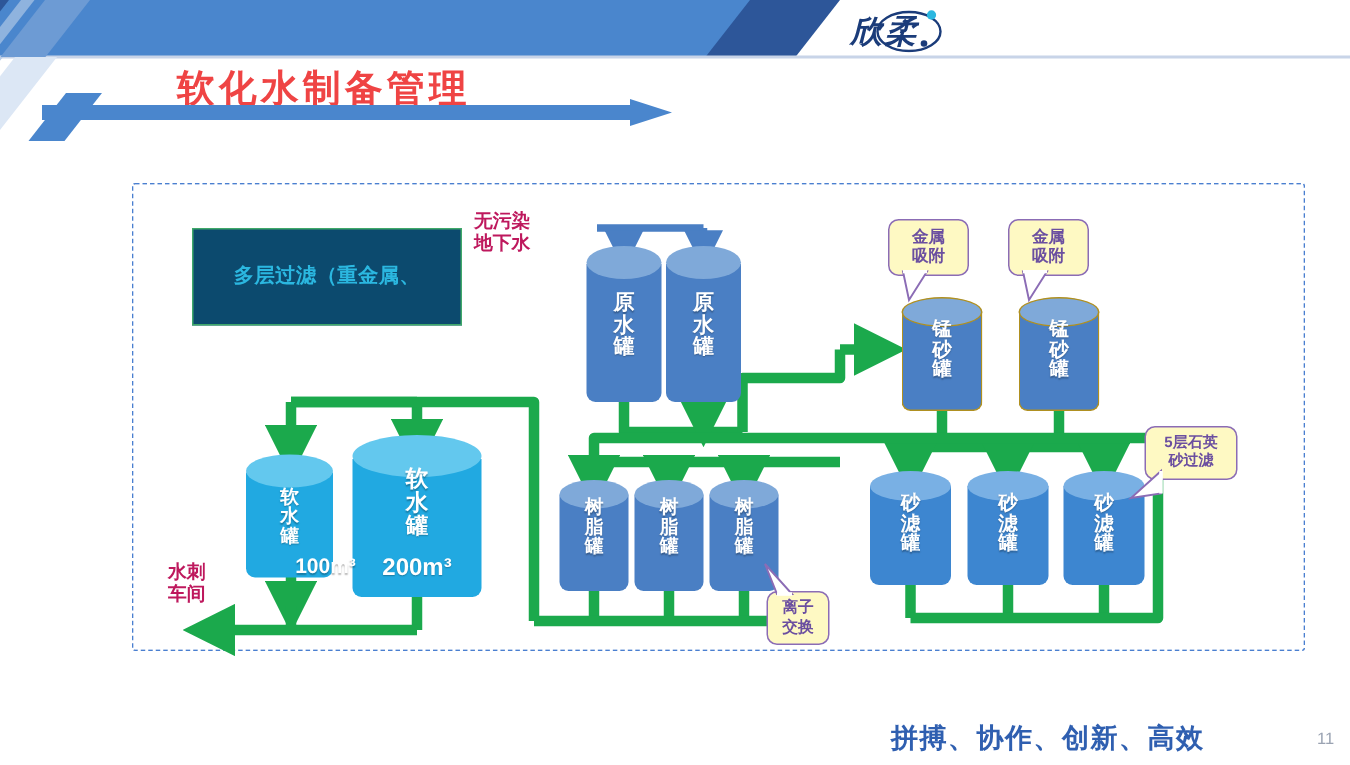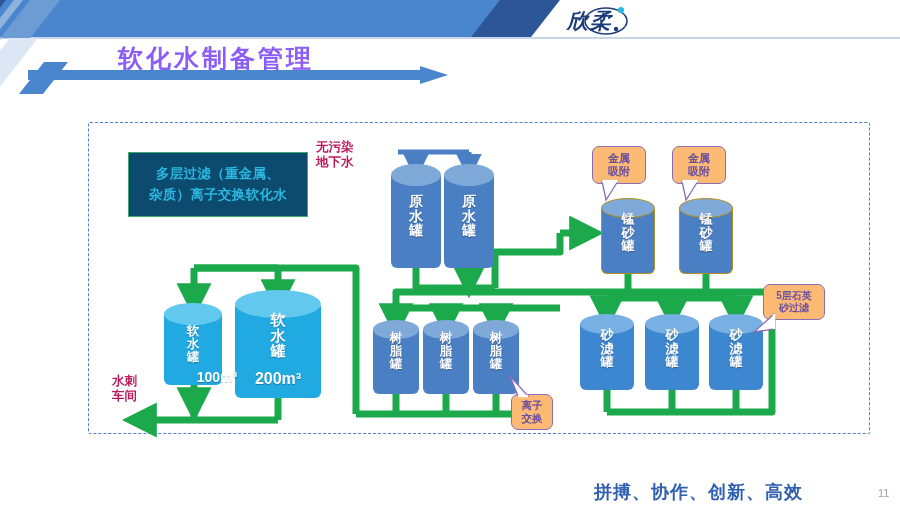--- a/index.html
+++ b/index.html
@@ -23,21 +23,21 @@
   .logo-mark{width:76px;height:30px;position:relative;flex:0 0 auto;}
   .logo-txt{display:flex;flex-direction:column;line-height:1.05;}
   .logo-cn{font-size:13.5px;font-weight:bold;color:#24478f;letter-spacing:.4px;white-space:nowrap;}
   .logo-en{font-size:8.2px;color:#8a96ab;letter-spacing:.25px;white-space:nowrap;margin-top:2px;}
 
   
   .deco{position:absolute;left:0;top:0;width:230px;height:105px;overflow:hidden;pointer-events:none;}
   .dstripe{position:absolute;transform:skewX(-38deg);transform-origin:top left;}
 
   
-  .title{position:absolute;left:118px;top:42px;font-size:25px;font-weight:bold;color:#8b5cf6;
+  .title{position:absolute;left:118px;top:42px;font-size:25px;font-weight:bold;color:#ef4444;
          letter-spacing:3px;white-space:nowrap;}
   .arrow-bar{position:absolute;left:28px;top:66px;width:420px;height:18px;}
 
   
   .frame{position:absolute;left:88px;top:122px;width:780px;height:310px;
          border:1.6px dashed #4a7fd0;border-radius:2px;}
 
   
   .notebox{position:absolute;left:128px;top:152px;width:178px;height:63px;
            border:1.6px solid #3fa86a;background:#0c4a6e;display:flex;align-items:center;
@@ -52,21 +52,21 @@
   .tank{position:absolute;}
   .tank .body{position:absolute;left:0;bottom:0;width:100%;border-radius:0 0 6px 6px;}
   .tank .top{position:absolute;left:0;top:0;width:100%;border-radius:50%;}
   .tank .lbl{position:absolute;left:0;width:100%;text-align:center;color:#ffffff;
              font-weight:bold;line-height:1.04;z-index:3;
              text-shadow:0 1px 1px rgba(0,0,0,.28);}
   .tank .cap{position:absolute;left:0;width:100%;text-align:center;color:#ffffff;
              font-weight:bold;z-index:3;text-shadow:0 1px 1px rgba(0,0,0,.28);}
 
   
-  .callout{position:absolute;border:1.3px solid #8b6cb5;border-radius:7px;background:#fdba74;
+  .callout{position:absolute;border:1.3px solid #8b6cb5;border-radius:7px;background:#fef9c3;
            color:#6b4fa0;font-weight:bold;text-align:center;display:flex;align-items:center;
            justify-content:center;line-height:1.2;}
   .ctail{position:absolute;}
 
   
   .lab{position:absolute;font-weight:bold;color:#be185d;line-height:1.22;}
 
   
   .slogan{position:absolute;left:594px;top:480px;font-size:18px;font-weight:bold;color:#2f5fb0;
           letter-spacing:1px;white-space:nowrap;}
@@ -111,21 +111,21 @@
   <div class="title">软化水制备管理</div>
   <div class="arrow-bar">
     <svg width="420" height="18" viewBox="0 0 420 18">
       <polygon points="0,4 392,4 392,0 420,9 392,18 392,14 0,14" fill="#4a86cd"></polygon>
     </svg>
   </div>
 
   <div class="frame"></div>
 
   <div class="notebox">
-    <span><span>多层过滤（重金属、</span><br><span>杂质）离子交换软化水</span></span>
+    <span><span>多层过滤（重金属、</span><br></span>
   </div>
 
   <svg class="pipes" viewBox="0 0 900 510">
     <defs>
       <marker id="ah" markerWidth="5" markerHeight="5" refX="2.4" refY="2.5" orient="auto">
         <path d="M0,0 L5,2.5 L0,5 z" fill="#1ba94c"></path>
       </marker>
       <marker id="ahb" markerWidth="5.2" markerHeight="5.2" refX="2.5" refY="2.6" orient="auto">
         <path d="M0,0 L5.2,2.6 L0,5.2 z" fill="#4a7fc4"></path>
       </marker>

